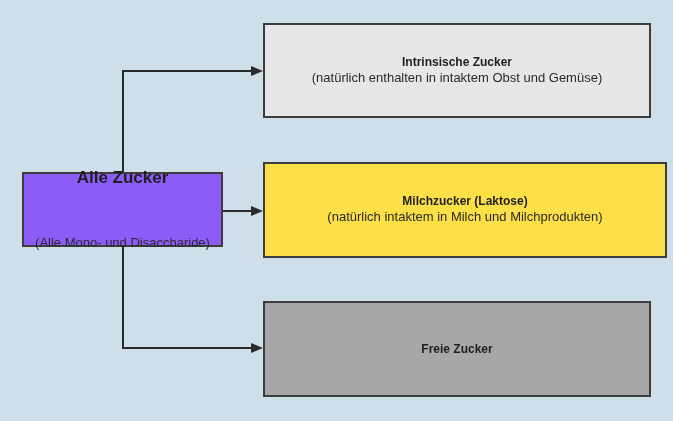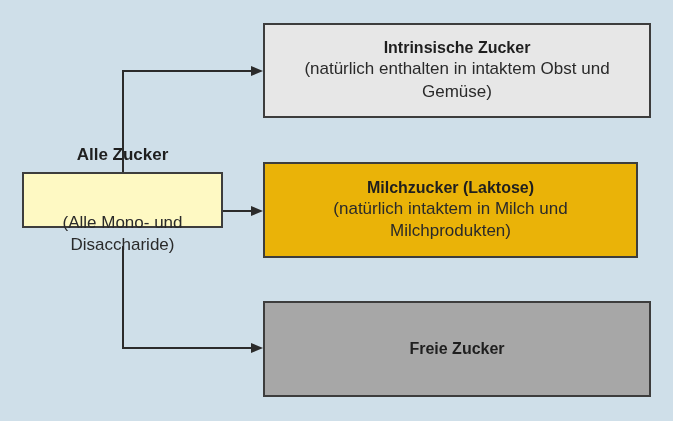--- a/index.html
+++ b/index.html
@@ -21,42 +21,42 @@
     border:2px solid #3d3d3d;
     display:flex;
     flex-direction:column;
     align-items:center;
     justify-content:center;
     text-align:center;
     padding:4px 10px;
   }
   .node .title{
     font-weight:bold;
-    font-size:16px;
+    font-size:12px;
     line-height:1.25;
     color:#1f1f1f;
   }
   .node .subtitle{
-    font-size:17px;
+    font-size:13px;
     line-height:1.3;
     color:#2a2a2a;
   }
   .node-root{
-    left:22px; top:172px; width:201px; height:56px;
-    background:#fef9c3;
+    left:22px; top:172px; width:201px; height:75px;
+    background:#8b5cf6;
     gap:46px;
   }
   .node-root .title{font-size:17px;}
   .node-intrinsic{
     left:263px; top:23px; width:388px; height:95px;
     background:#e7e7e7;
   }
   .node-lactose{
-    left:263px; top:162px; width:375px; height:96px;
-    background:#eab308;
+    left:263px; top:162px; width:404px; height:96px;
+    background:#fde047;
   }
   .node-free{
     left:263px; top:301px; width:388px; height:96px;
     background:#a7a7a7;
     gap:20px;
   }
   .connectors{
     position:absolute;
     left:0; top:0;
     width:673px; height:421px;

